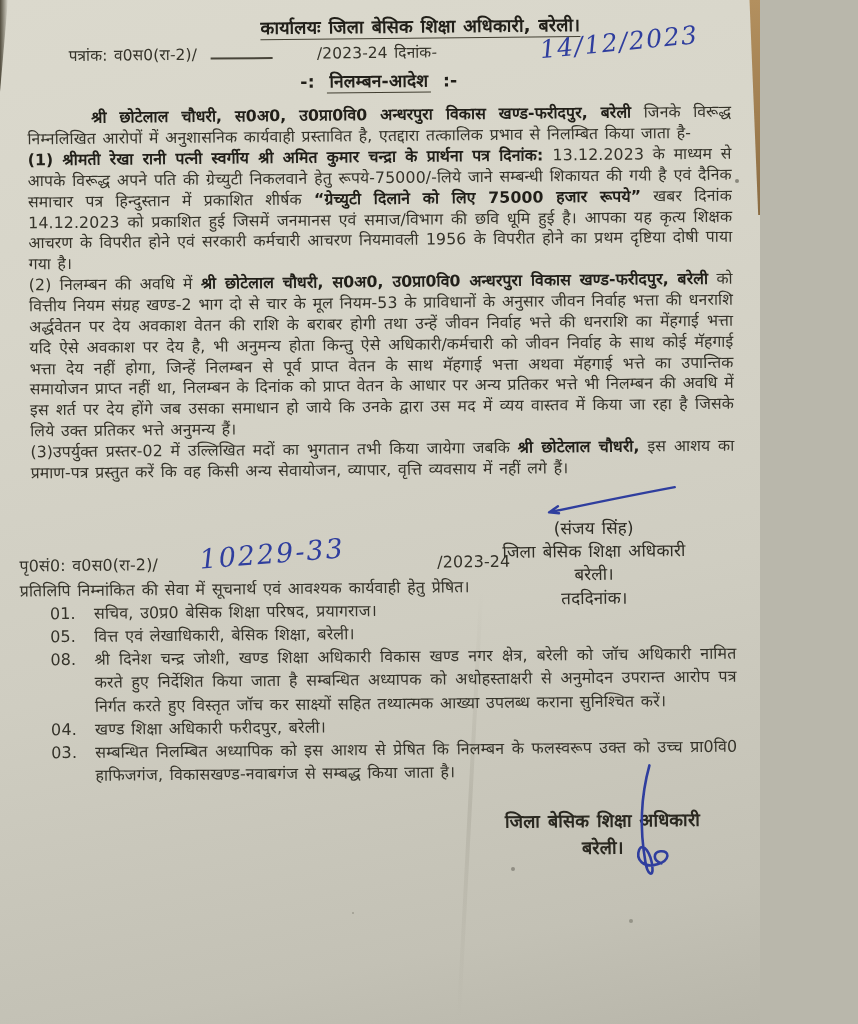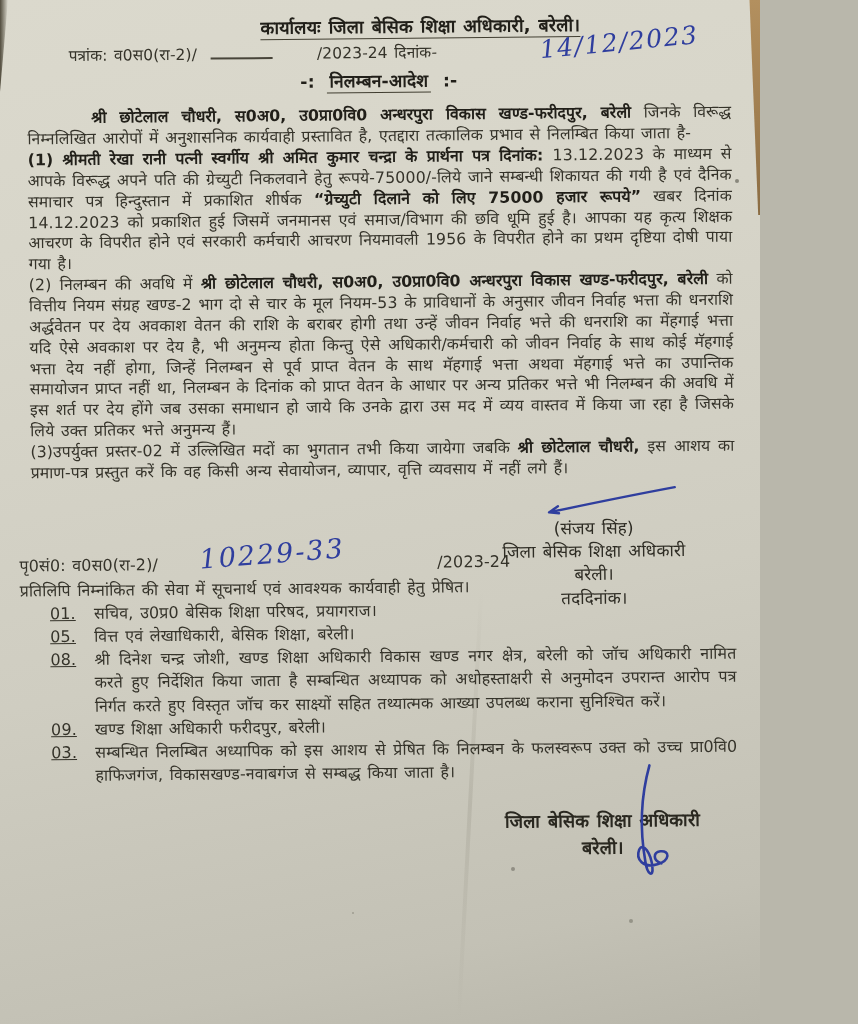--- a/index.html
+++ b/index.html
@@ -74,21 +74,21 @@
   .endorsement{margin-top:58px;font-size:16px;line-height:1.45;}
   .ref2-row{display:flex;align-items:baseline;margin-left:-12px;}
   .hw-number{
     font-family:"DejaVu Serif","Liberation Serif",serif;font-style:italic;
     color:var(--pen);font-size:27px;letter-spacing:2px;
     transform:rotate(-4deg);margin-left:42px;position:relative;top:-6px;
   }
   .ref2-year{margin-left:92px;}
   .copy-line{margin-left:-12px;margin-top:-2px;}
   .copy-item{display:flex;padding-left:18px;}
-  .copy-item .num{flex:none;width:44px;text-decoration:underline;}
+  .copy-item .num{flex:none;width:44px;}
   .copy-item .txt{flex:1;text-align:justify;}
   
   .sig2-wrap{text-align:right;margin-top:26px;margin-right:38px;}
   .sig2{
     display:inline-block;text-align:center;position:relative;
     font-size:18px;line-height:1.45;color:#2a2820;font-weight:600;
   }
   .signature-scribble{position:absolute;left:58%;top:-44px;pointer-events:none;}
   svg path{fill:none;stroke:var(--pen);stroke-linecap:round;}
 </style>
@@ -154,21 +154,21 @@
       </div>
       <div class="copy-item">
         <span class="num">05.</span>
         <span class="txt">वित्त एवं लेखाधिकारी, बेसिक शिक्षा, बरेली।</span>
       </div>
       <div class="copy-item">
         <span class="num">08.</span>
         <span class="txt">श्री दिनेश चन्द्र जोशी, खण्ड शिक्षा अधिकारी विकास खण्ड नगर क्षेत्र, बरेली को जॉच अधिकारी नामित करते हुए निर्देशित किया जाता है सम्बन्धित अध्यापक को अधोहस्ताक्षरी से अनुमोदन उपरान्त आरोप पत्र निर्गत करते हुए विस्तृत जॉच कर साक्ष्यों सहित तथ्यात्मक आख्या उपलब्ध कराना सुनिश्चित करें।</span>
       </div>
       <div class="copy-item">
-        <span class="num">09.</span>
+        <span class="num">04.</span>
         <span class="txt">खण्ड शिक्षा अधिकारी फरीदपुर, बरेली।</span>
       </div>
       <div class="copy-item">
         <span class="num">03.</span>
         <span class="txt">सम्बन्धित निलम्बित अध्यापिक को इस आशय से प्रेषित कि निलम्बन के फलस्वरूप उक्त को उच्च प्रा0वि0 हाफिजगंज, विकासखण्ड-नवाबगंज से सम्बद्ध किया जाता है।</span>
       </div>
     </div>
 
     <div class="sig2-wrap">
       <div class="sig2">

